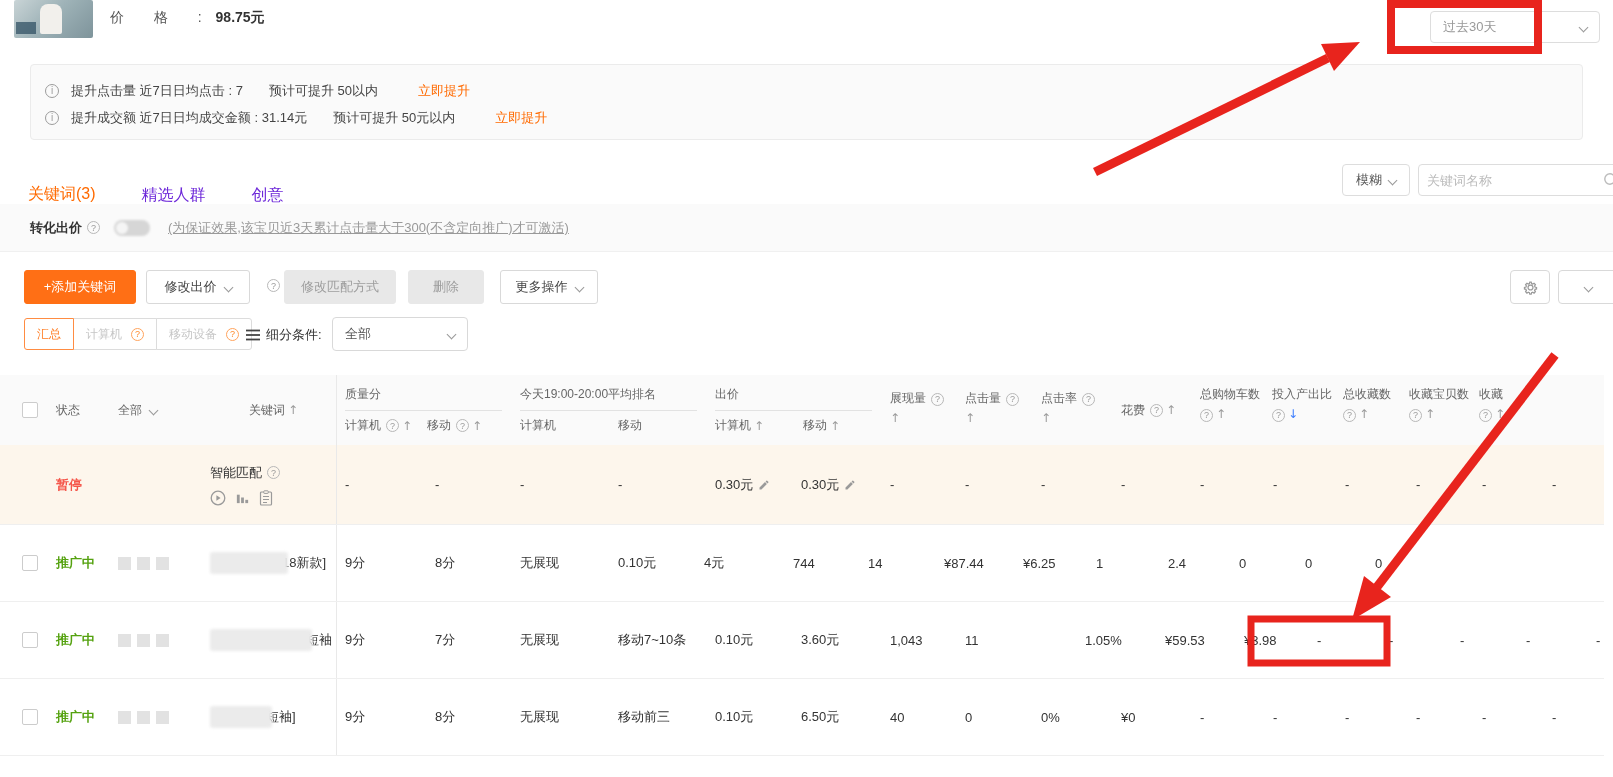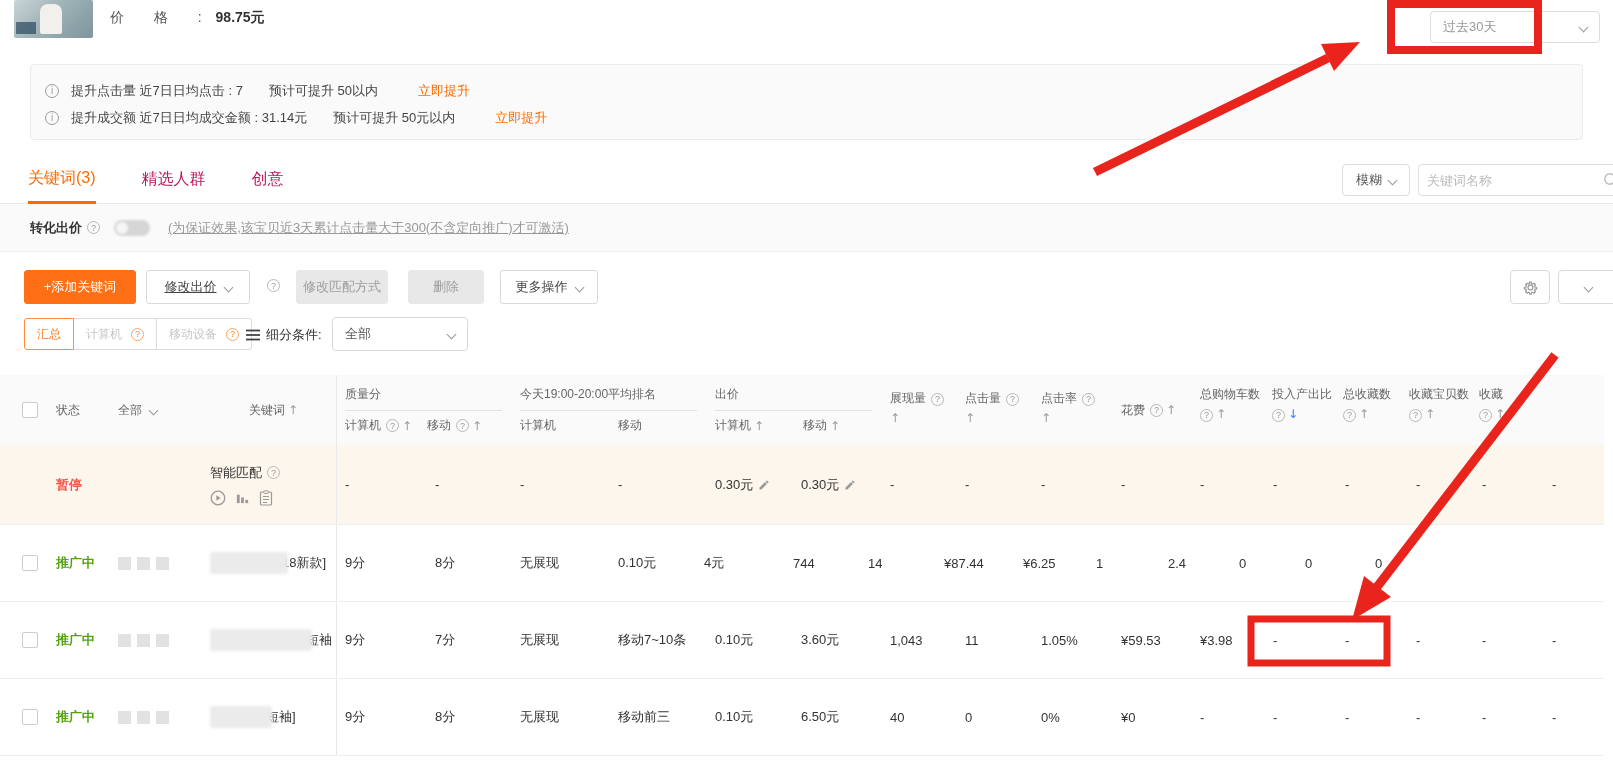--- a/index.html
+++ b/index.html
@@ -29,22 +29,22 @@
   
   .notice { left:30px; top:64px; width:1553px; height:76px; background:#fafafa; border:1px solid #ebebeb; border-radius:4px;
     padding:12px 0 0 14px; }
   .notice-row { display:flex; align-items:center; height:27px; color:#444; }
   .iicon { width:14px; height:14px; border:1px solid #9c9c9c; border-radius:50%; color:#9c9c9c; font-size:10px;
     display:inline-flex; align-items:center; justify-content:center; margin-right:12px; font-style:normal; flex:none;}
   .notice-row .est { margin-left:26px; }
   .boost { color:#ff6a00; margin-left:40px; cursor:pointer; }
 
   
-  .tabs { left:0; top:156px; width:1613px; height:48px; border-bottom:1px solid #e8e8e8; display:flex; align-items:center; padding-left:28px; }
-  .tab { font-size:16px; color:#be185d; margin-right:46px; height:48px; display:flex; align-items:center; cursor:pointer; }
+  .tabs { left:0; top:172px; width:1613px; height:48px; border-bottom:1px solid #e8e8e8; display:flex; align-items:center; padding-left:28px; }
+  .tab { font-size:16px; color:#6d28d9; margin-right:46px; height:48px; display:flex; align-items:center; cursor:pointer; }
   .tab.active { color:#ff6a00; border-bottom:3px solid #ff6a00; }
   .fuzzy-select { left:1342px; top:164px; width:68px; height:32px; border:1px solid #ddd; border-radius:4px; background:#fff;
     display:flex; align-items:center; justify-content:center; gap:7px; color:#555; }
   .kw-search { left:1418px; top:164px; width:210px; height:32px; border:1px solid #ddd; border-radius:4px; background:#fff;
     display:flex; align-items:center; padding:0 8px; }
   .kw-search input { border:none; outline:none; width:160px; font-size:13px; color:#333; font-family:inherit; }
   .kw-search input::placeholder { color:#bbb; }
   .kw-search svg { margin-left:auto; flex:none; }
 
   
@@ -57,23 +57,23 @@
   .toggle { width:36px; height:16px; background:#d6d6d6; border-radius:9px; margin-left:14px; position:relative; filter:blur(1px); }
   .toggle:after { content:""; position:absolute; left:2px; top:2px; width:12px; height:12px; background:#f5f5f5; border-radius:50%; }
   .convbar .note { color:#999; margin-left:18px;text-decoration:underline; }
 
   
   .btn { height:34px; border-radius:3px; display:inline-flex; align-items:center; justify-content:center; cursor:pointer; font-size:13px; }
   .btn-orange { background:#ff6f15; color:#fff; border:1px solid #ff6f15; }
   .btn-plain { background:#fff; color:#444; border:1px solid #d9d9d9; gap:8px; }
   .btn-disabled { background:#e8e8e8; color:#9d9d9d; border:1px solid #e8e8e8; }
   .tb-add { left:24px; top:270px; width:112px; }
-  .tb-bid { left:146px; top:270px; width:104px;text-decoration:underline; }
+  .tb-bid { left:146px; top:270px; width:104px; }
   .tb-help { left:262px; top:279px; }
-  .tb-match { left:296px; top:270px; width:92px;text-align:center; }
+  .tb-match { left:284px; top:270px; width:112px;text-align:center; }
   .tb-del { left:408px; top:270px; width:76px; }
   .tb-more { left:500px; top:270px; width:98px; }
   .tb-gear { left:1510px; top:270px; width:40px; border-radius:4px; }
   .tb-coll { left:1558px; top:270px; width:60px; border-radius:4px; }
 
   
   .segwrap { left:24px; top:318px; display:flex; }
   .seg { height:32px; padding:0 12px; display:flex; align-items:center; gap:4px; border:1px solid #dcdcdc; background:#fff;
     color:#c6c6c6; margin-left:-1px; cursor:pointer; font-size:12px;text-align:right; }
   .seg.first { border-radius:3px 0 0 3px; margin-left:0; }
@@ -447,21 +447,21 @@
           </div>
         </div>
         <div class="td" style="width: 90px;">9分</div>
         <div class="td" style="width: 85px;">7分</div>
         <div class="td" style="width: 98px;">无展现</div>
         <div class="td" style="width: 97px;">移动7~10条</div>
         <div class="td" style="width: 86px;">0.10元</div>
         <div class="td" style="width: 89px;">3.60元</div>
         <div class="td" style="width: 75px;">1,043</div>
         <div class="td" style="width: 76px;">11</div>
-        <div class="td" style="width: 80px;">1.05%</div>
+        <div class="td" style="width: 80px; margin-left: 44px;">1.05%</div>
         <div class="td" style="width: 79px;">¥59.53</div>
         <div class="td" style="width: 73px;">¥3.98</div>
         <div class="td" style="width: 72px;">-</div>
         <div class="td" style="width: 71px;">-</div>
         <div class="td" style="width: 66px;">-</div>
         <div class="td" style="width: 70px;">-</div>
         <div class="td" style="width: 60px;">-</div>
       </div>
       <div class="tr row">
         <div class="left-block">

